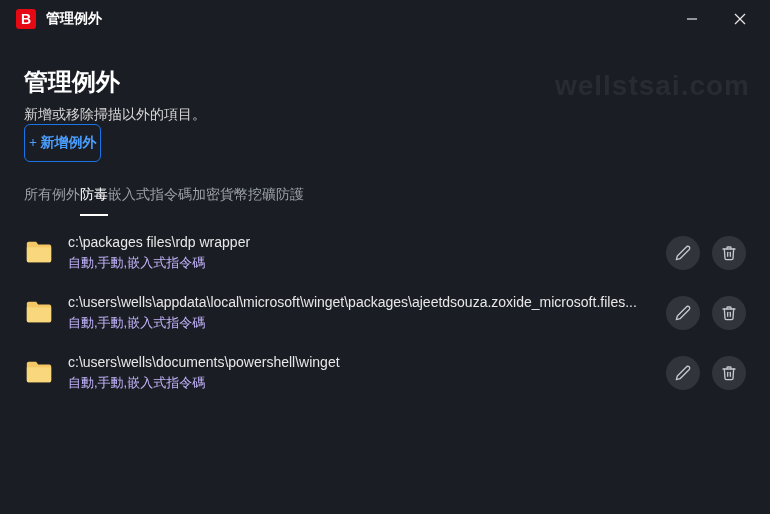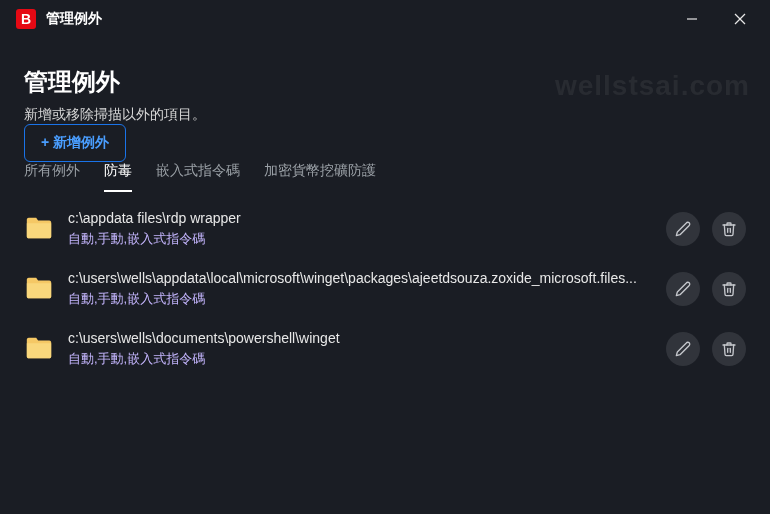--- a/index.html
+++ b/index.html
@@ -64,29 +64,30 @@
       margin-bottom: 8px;
     }
     .page-subtitle {
       color: #d8d8d8;
       font-size: 14px;
     }
     .add-btn {
       border: 1px solid #1a73e8;
       color: #4a9eff;
       background: transparent;
-      padding: 9px 16px;
+      padding: 9px 4px;
       border-radius: 6px;
       font-size: 14px;
       font-weight: 600;
       cursor: pointer;
+      margin-bottom: 24px;
+      font-family: Liberation Serif, serif;
     }
     .tabs {
       display: flex;
-      gap: 24px;
       margin-bottom: 18px;
     }
     .tab {
       color: #9aa0a6;
       font-size: 14px;
       padding-bottom: 10px;
       cursor: pointer;
       border-bottom: 2px solid transparent;
     }
     .tab.active {
@@ -184,21 +185,21 @@
       <div class="tab">加密貨幣挖礦防護</div>
     </div>
 
   <div class="list" id="list">
       <div class="row">
     <div class="folder-icon"><svg width="30" height="30" viewBox="0 0 32 32">
   <path d="M3 8 L3 26 C3 27 4 28 5 28 L27 28 C28 28 29 27 29 26 L29 11 C29 10 28 9 27 9 L15 9 L13 6 L5 6 C4 6 3 7 3 8 Z" fill="#f5c865"></path>
   <path d="M3 12 L29 12 L29 26 C29 27 28 28 27 28 L5 28 C4 28 3 27 3 26 Z" fill="#f9d77c"></path>
 </svg></div>
     <div class="row-text">
-      <div class="row-path">c:\appdata files\rdp wrapper</div>
+      <div class="row-path">c:\packages files\rdp wrapper</div>
       <div class="row-sub">自動,手動,嵌入式指令碼</div>
     </div>
     <div class="row-actions">
       <div class="icon-btn">
             <svg width="16" height="16" viewBox="0 0 24 24" fill="none" stroke="currentColor" stroke-width="2" stroke-linecap="round" stroke-linejoin="round">
               <path d="M17 3a2.85 2.85 0 1 1 4 4L7.5 20.5 2 22l1.5-5.5L17 3z"></path>
             </svg>
           </div>
       <div class="icon-btn">
             <svg width="16" height="16" viewBox="0 0 24 24" fill="none" stroke="currentColor" stroke-width="2" stroke-linecap="round" stroke-linejoin="round">

